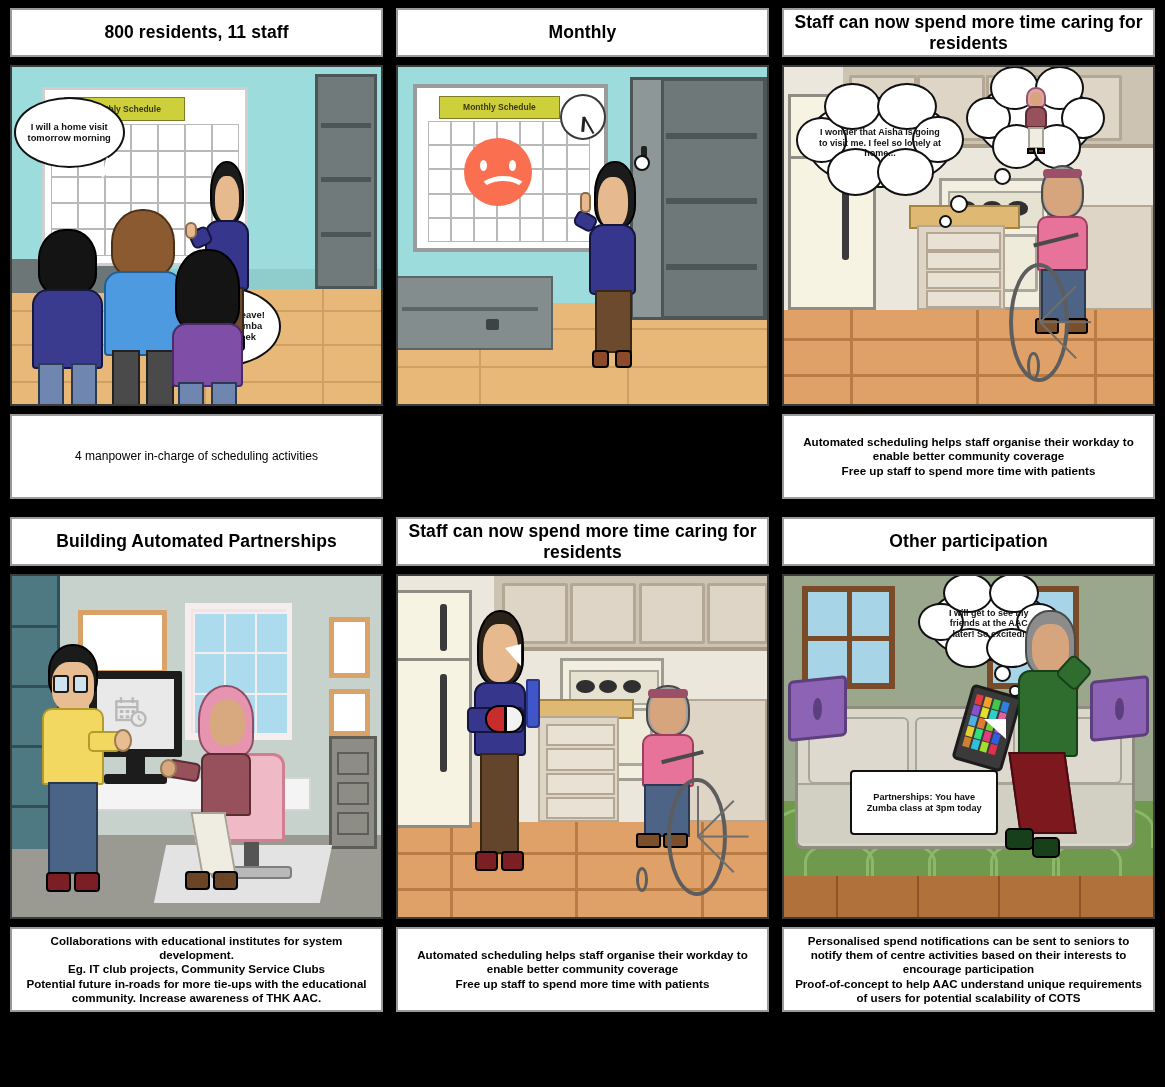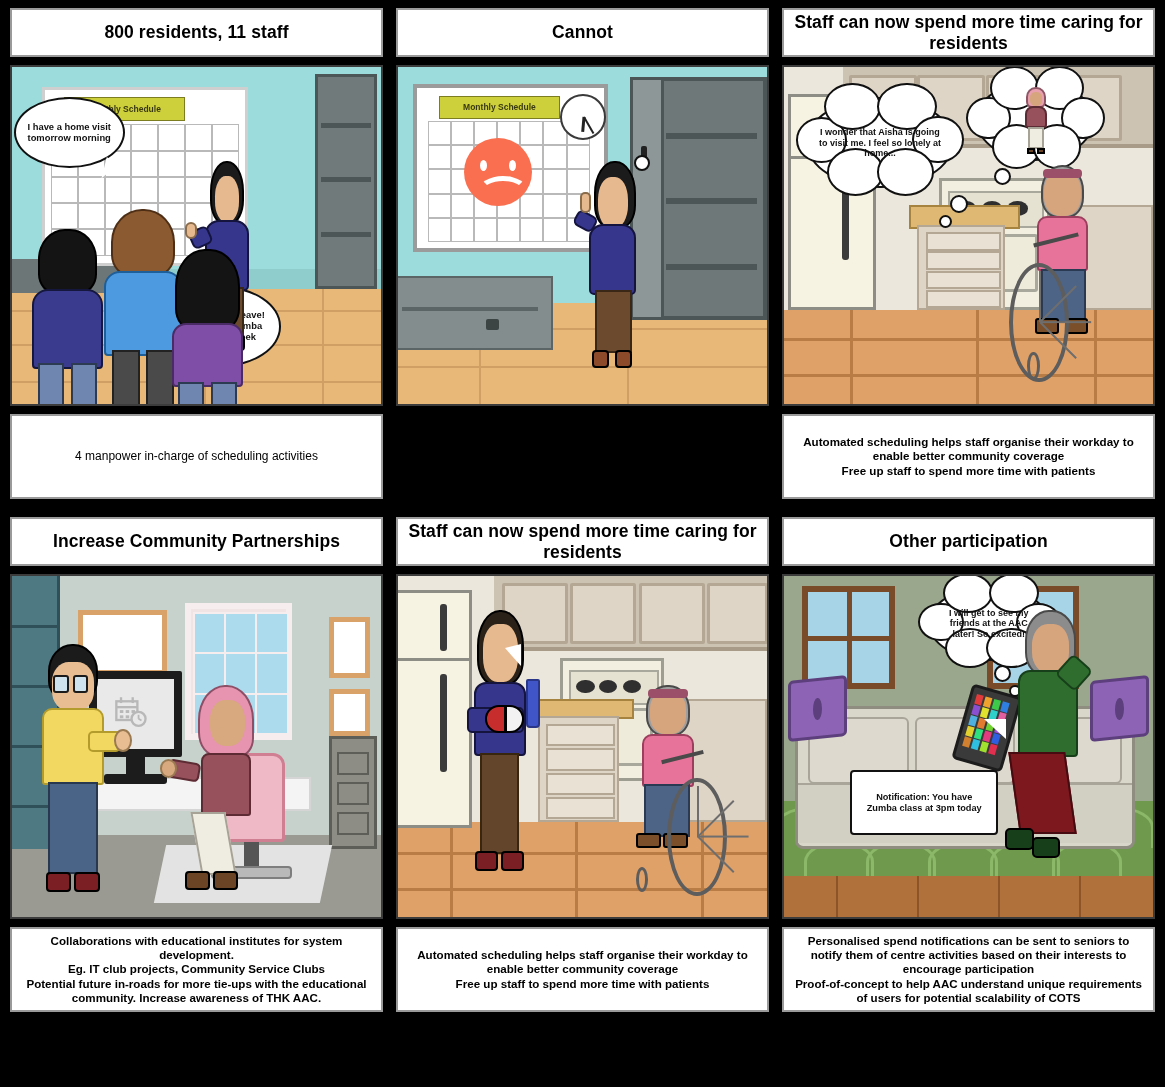--- a/index.html
+++ b/index.html
@@ -250,36 +250,36 @@
           <div class="ab" style="left:54%;top:70%;width:32%;height:31%;background:#4a4a4a;border:2px solid #222;"></div>
         </div>
         <div class="figwrap" style="left:42%;top:54%;width:22%;height:50%;">
           <div class="ab" style="left:10%;top:0;width:80%;height:48%;background:#141414;border:2px solid #000;border-radius:46% 46% 26% 26%;"></div>
           <div class="ab" style="left:6%;top:44%;width:88%;height:38%;background:#7f4fa8;border:2px solid #4b2b66;border-radius:14px 14px 4px 4px;"></div>
           <div class="ab" style="left:14%;top:79%;width:32%;height:23%;background:#6f86b1;border:2px solid #2c3a52;"></div>
           <div class="ab" style="left:54%;top:79%;width:32%;height:23%;background:#6f86b1;border:2px solid #2c3a52;"></div>
         </div>
 
         <div class="bub oval" style="left:0.5%;top:9%;width:30%;height:21%;font-size:9.4px;">
-          <span>I have a home visit tomorrow morning</span>
+          <span>I will a home visit tomorrow morning</span>
         </div>
         <div class="ab" style="left:25%;top:27%;width:0;height:0;border-left:12px solid #fff;border-top:6px solid transparent;border-bottom:16px solid transparent;transform:rotate(14deg);z-index:41;"></div>
 
         <div class="bub oval" style="left:40%;top:65%;width:33%;height:24%;font-size:9.4px;">
           <span>I want to take leave! Cannot run Zumba class next week</span>
         </div>
       </div>
 
       <div class="txtbox cap-box light">
         <span class="cap-lines">4 manpower in-charge of scheduling activities</span>
       </div>
     </div>
 
     <div class="cell">
-      <div class="txtbox title-box">Cannot</div>
+      <div class="txtbox title-box">Monthly</div>
 
       <div class="panel">
         <div class="ab p2-wall"></div>
         <div class="ab p2-floor">
           <div class="ab" style="left:0;top:25%;width:100%;height:2px;background:#cf9f63"></div>
           <div class="ab" style="left:0;top:62%;width:100%;height:2px;background:#cf9f63"></div>
           <div class="ab" style="left:22%;top:0;width:2px;height:100%;background:#cf9f63"></div>
           <div class="ab" style="left:62%;top:0;width:2px;height:100%;background:#cf9f63"></div>
         </div>
 
@@ -456,21 +456,21 @@
       <div class="txtbox cap-box">
         <span class="cap-lines">Automated scheduling helps staff organise their workday to enable better community coverage
 Free up staff to spend more time with patients</span>
       </div>
     </div>
   </div>
 
   <div class="row row2">
 
     <div class="cell">
-      <div class="txtbox title-box">Increase Community Partnerships</div>
+      <div class="txtbox title-box">Building Automated Partnerships</div>
 
       <div class="panel">
         <div class="ab o-wall"></div>
         <div class="ab o-floor"></div>
         <div class="ab o-locker">
           <div class="o-lockline" style="top:18%"></div>
           <div class="o-lockline" style="top:40%"></div>
           <div class="o-lockline" style="top:62%"></div>
           <div class="o-lockline" style="top:84%"></div>
         </div>
@@ -723,21 +723,21 @@
           <div class="lobe" style="left:50%;top:-18%;width:38%;height:48%;"></div>
           <div class="lobe" style="left:72%;top:22%;width:34%;height:46%;"></div>
           <div class="lobe" style="left:14%;top:56%;width:38%;height:48%;"></div>
           <div class="lobe" style="left:48%;top:56%;width:38%;height:48%;"></div>
           <span class="ctext">I will get to see my friends at the AAC later! So excited!</span>
         </div>
         <div class="dot" style="left:57%;top:26%;width:13px;height:13px;"></div>
         <div class="dot" style="left:61%;top:32%;width:8px;height:8px;"></div>
 
         <div class="bub rect" style="left:18%;top:57%;width:40%;height:19%;font-size:9.2px;">
-          <span>Notification: You have Zumba class at 3pm today</span>
+          <span>Partnerships: You have Zumba class at 3pm today</span>
         </div>
         <div class="ab" style="left:52%;top:42%;width:0;height:0;border-left:8px solid transparent;border-right:22px solid #fff;border-bottom:20px solid transparent;z-index:41;"></div>
       </div>
 
       <div class="txtbox cap-box">
         <span class="cap-lines">Personalised spend notifications can be sent to seniors to notify them of centre activities based on their interests to encourage participation
 Proof-of-concept to help AAC understand unique requirements of users for potential scalability of COTS</span>
       </div>
     </div>
   </div>

